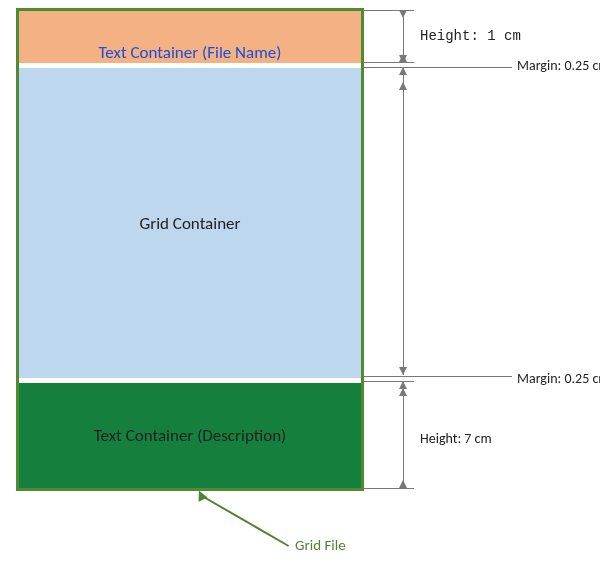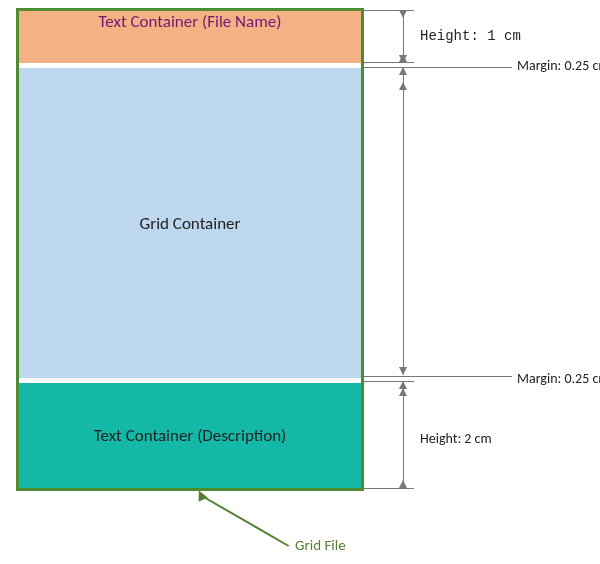--- a/index.html
+++ b/index.html
@@ -20,24 +20,24 @@
       background: #fff;
     }
     .text-container-filename {
       position: absolute;
       left: 0;
       top: 0;
       width: 100%;
       height: 52px;
       background: #f4b183;
       display: flex;
-      align-items: flex-start;
+      align-items: flex-end;
       justify-content: center;
       font-size: 17px;
-      color: #701a75;
+      color: #1d4ed8;
     }
     .gap1 {
       position: absolute;
       left: 0;
       top: 52px;
       width: 100%;
       height: 5px;
       background: #fff;
     }
     .file-container {
@@ -60,21 +60,21 @@
       width: 100%;
       height: 5px;
       background: #fff;
     }
     .text-container-description {
       position: absolute;
       left: 0;
       top: 372px;
       width: 100%;
       height: 105px;
-      background: #14b8a6;
+      background: #15803d;
       display: flex;
       align-items: center;
       justify-content: center;
       font-size: 17px;
       color: #222;
     }
     .dim-line {
       position: absolute;
       background: #787878;
     }
@@ -150,17 +150,17 @@
 <div class="dim-tick" style="left:364px; top:376px; width:148px;"></div>
 <div class="dim-tick" style="left:364px; top:381px; width:50px;"></div>
 <div class="dim-line" style="left:403px; top:381px; width:1px; height:15px;"></div>
 <div class="arrow-up" style="left:399px; top:381px;"></div>
 <div class="dim-label" style="left:517px; top:370px;">Margin: 0.25 cm</div>
 
 <div class="dim-tick" style="left:364px; top:488px; width:50px;"></div>
 <div class="dim-line" style="left:403px; top:396px; width:1px; height:92px;"></div>
 <div class="arrow-down" style="left:399px; top:388px; transform:rotate(180deg);"></div>
 <div class="arrow-up" style="left:399px; top:480px;"></div>
-<div class="dim-label" style="left:420px; top:430px;">Height: 2 cm</div>
+<div class="dim-label" style="left:420px; top:430px;">Height: 7 cm</div>
 
 <div class="pointer-arrow" style="left:196px; top:490px; transform:rotate(-25deg);"></div>
 <div style="position:absolute; left:202px; top:495px; width:100px; height:2px; background:#548235; transform:rotate(30deg); transform-origin:left center;"></div>
 <div class="pointer-label" style="left:295px; top:536px;">Grid File</div>
 
 </body></html>

